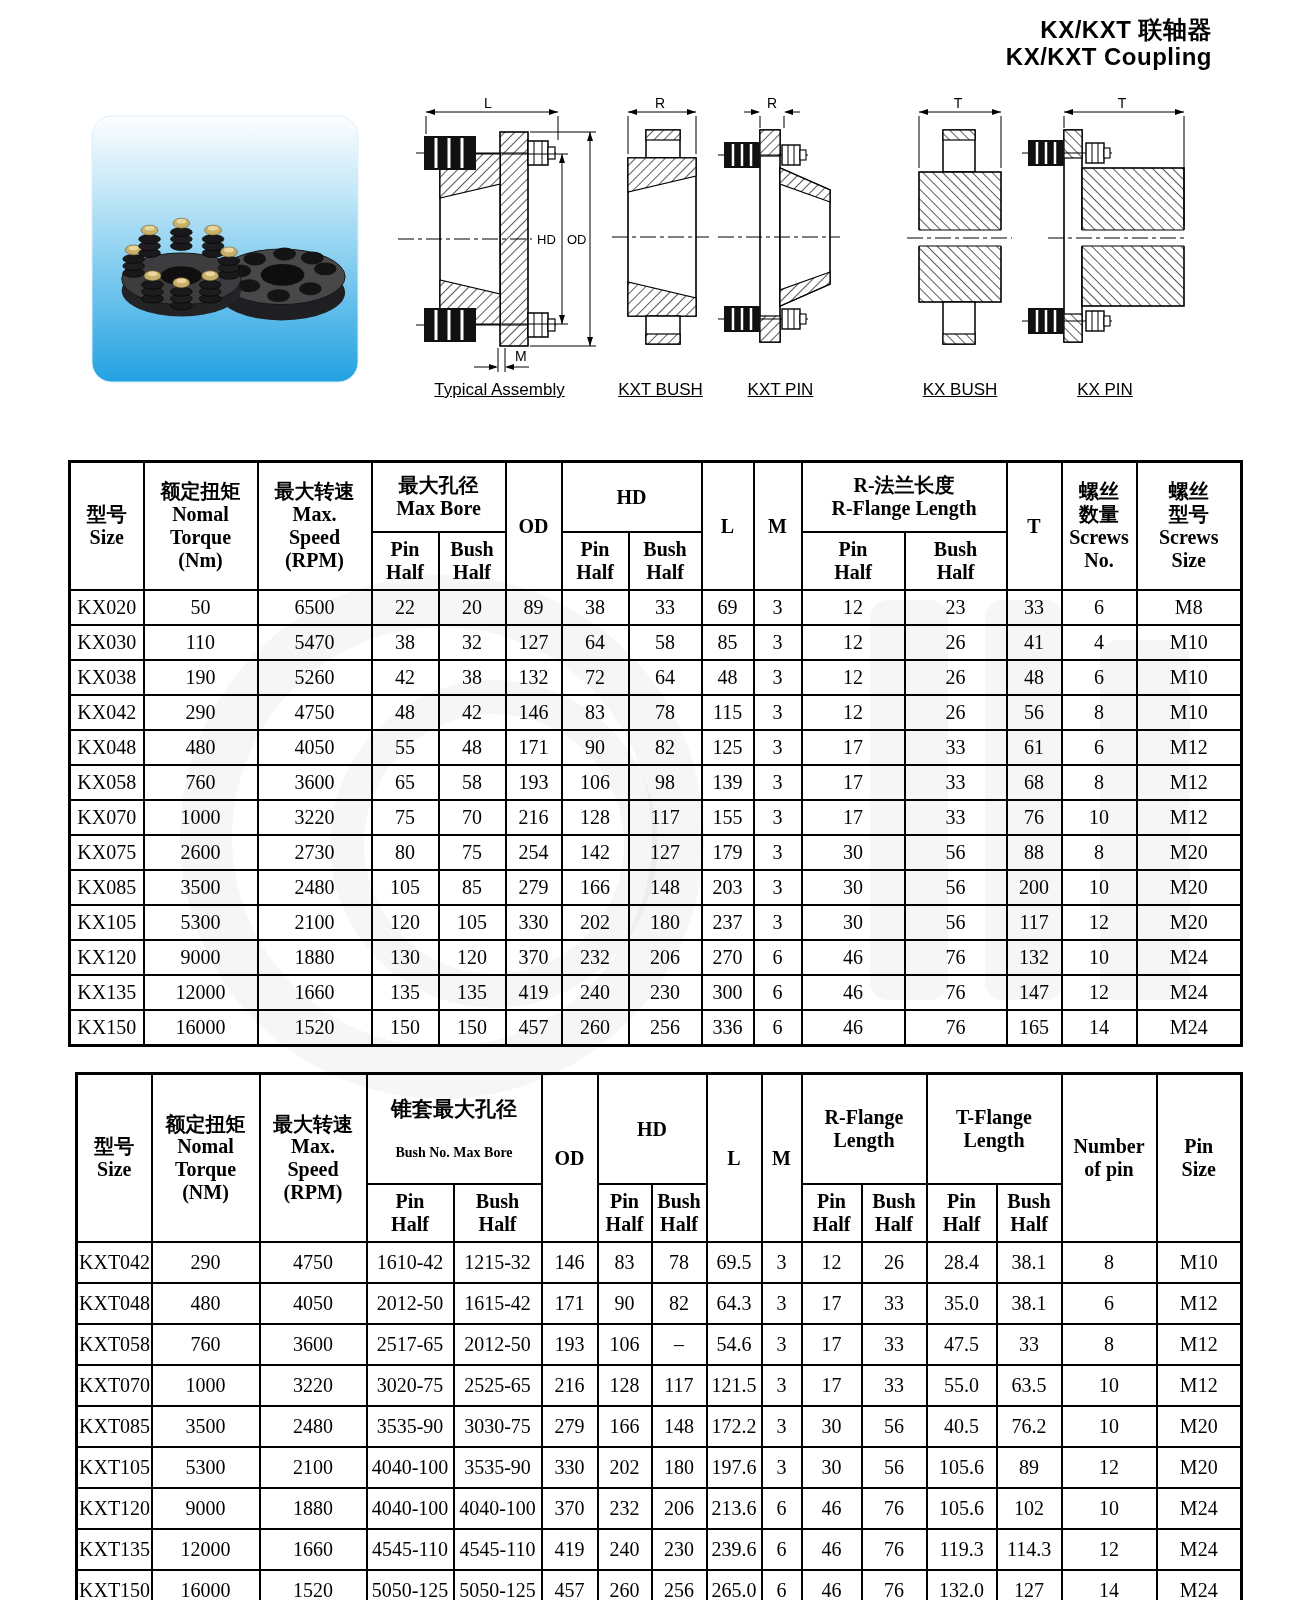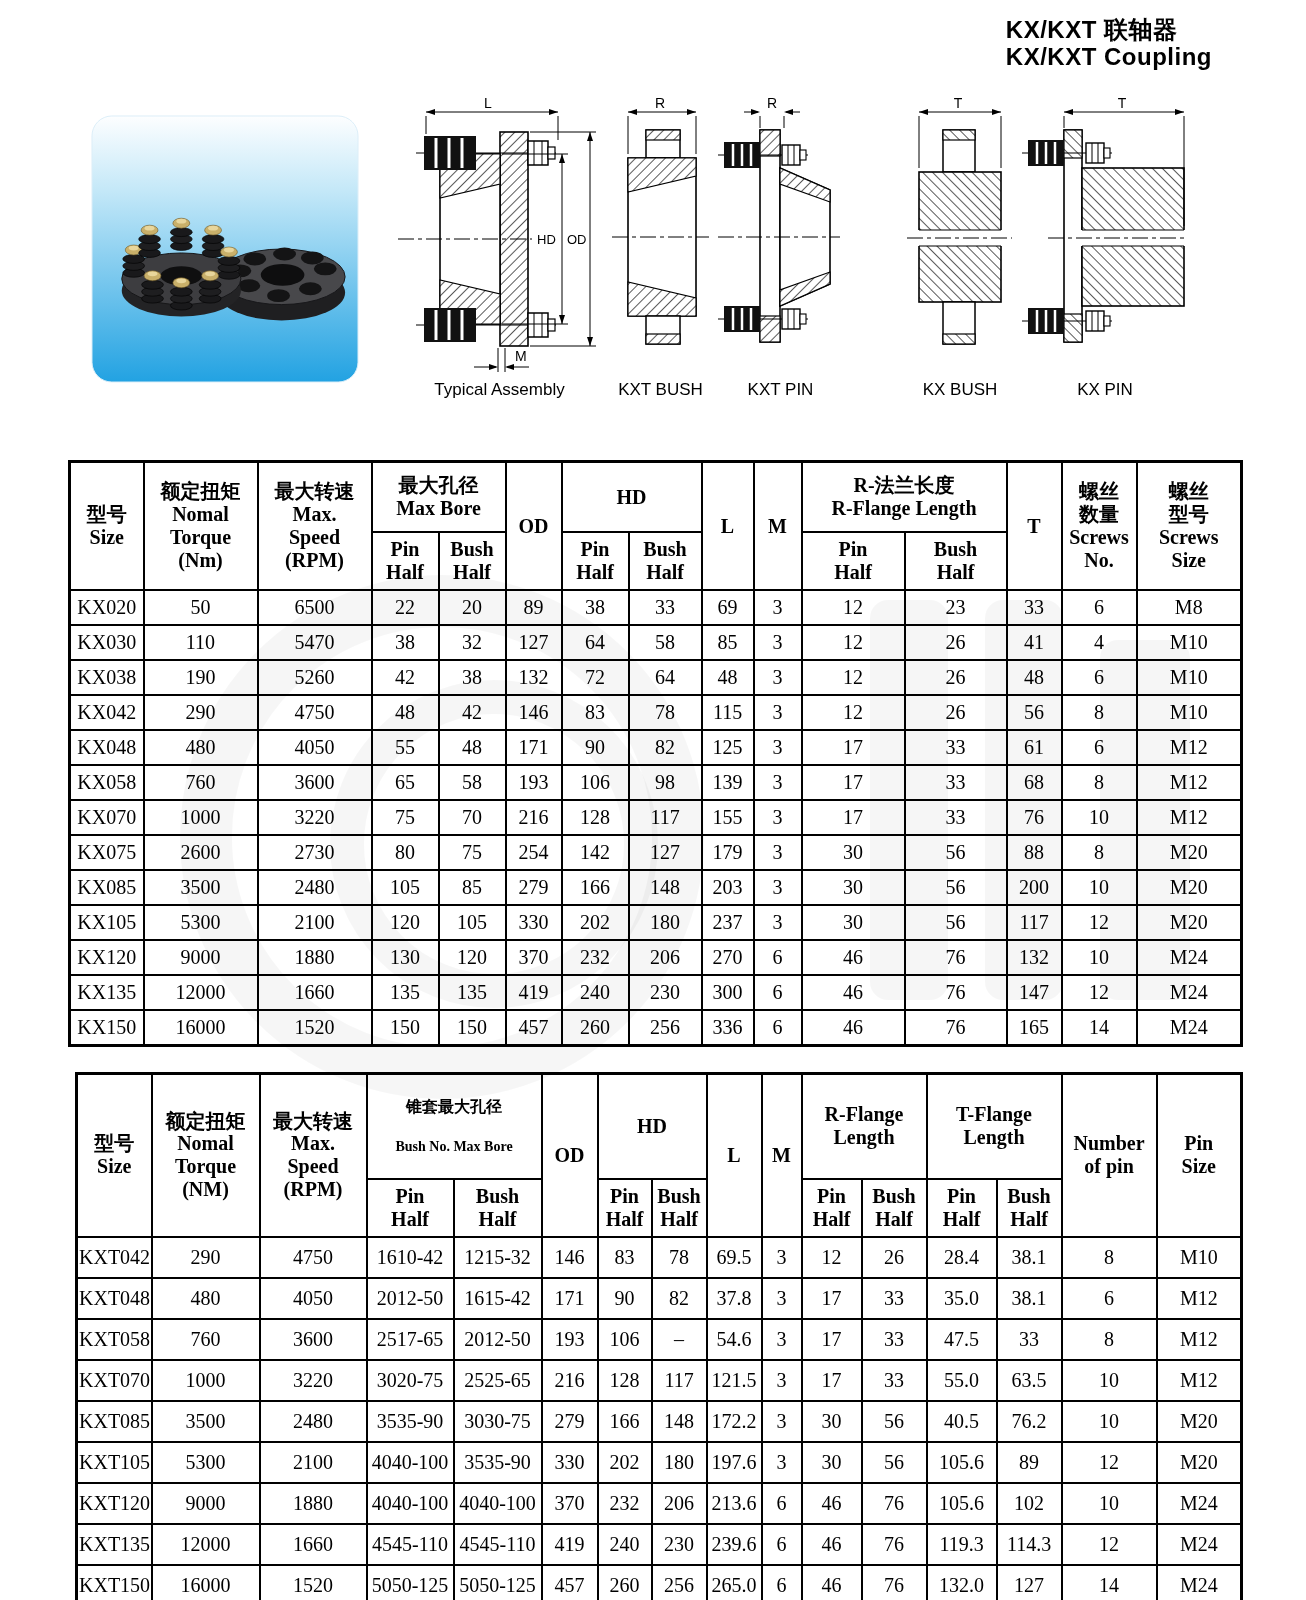--- a/index.html
+++ b/index.html
@@ -3,33 +3,33 @@
 <meta charset="utf-8">
 <style>
   html,body { margin:0; padding:0; background:#888; }
   .page {
     position:relative; width:1306px; height:1600px; margin:0 auto;
     background:#fff; color:#000; overflow:hidden;
     font-family:"Liberation Serif", serif;
   }
   
   .titles {
-    position:absolute; top:16px; right:94px; text-align:left;
+    position:absolute; top:16px; right:94px; text-align:right;
     font-family:"Liberation Sans", sans-serif; font-weight:bold;
     font-size:24px; line-height:27px; letter-spacing:0.5px;
   }
   
   .photo { position:absolute; left:90px; top:114px; width:270px; height:270px; }
   .photo svg { display:block; }
   
   figure { position:absolute; margin:0; }
   figure svg { display:block; }
   figure figcaption {
     font-family:"Liberation Sans", sans-serif; font-size:17px;
-    text-align:center; margin-top:2px; white-space:nowrap;
+    text-align:center; margin-top:2px; white-space:nowrap;text-decoration:underline;
   }
   .dimtxt { font-family:"Liberation Sans", sans-serif; font-size:14px; fill:#000; }
   .dimtxt2 { font-family:"Liberation Sans", sans-serif; font-size:13px; fill:#000; }
   
   h2.sec {
     position:absolute; margin:0; font-family:"Liberation Serif", serif;
     font-weight:bold; font-size:36px; letter-spacing:1px; word-spacing:14px;
     z-index:2;
   }
   
@@ -48,21 +48,21 @@
   }
   table.dtable { border:3px solid #000; }
   table.dtable thead th {
     font-weight:bold; font-size:20px; line-height:1.14; white-space:pre-line;
   }
   table.dtable thead tr.sub th { height:56px; }
   table.dtable thead tr.top th { height:68px; }
   table.dtable tbody td { font-size:20px; }
   table.kx  tbody td { height:33px; }
   table.kxt tbody td { height:39px; }
-  .hdr-big { display:block; font-size:16px; font-weight:bold; }
+  .hdr-big { display:block; font-size:21px; font-weight:bold; }
   .hdr-sml { display:block; font-size:14px; font-weight:bold; }
 </style>
 </head>
 <body>
 
 <div class="page">
 
   <div class="wm wm-ring" style="left:180px;top:575px;width:420px;height:420px"></div>
   <div class="wm wm-ring" style="left:330px;top:680px;width:260px;height:260px;border-width:34px"></div>
   <div class="wm wm-bar" style="left:870px;top:600px;width:78px;height:400px"></div>
@@ -730,21 +730,21 @@
         </tr>
         <tr>
           <td>KXT048</td>
           <td>480</td>
           <td>4050</td>
           <td>2012-50</td>
           <td>1615-42</td>
           <td>171</td>
           <td>90</td>
           <td>82</td>
-          <td>37.8</td>
+          <td>64.3</td>
           <td>3</td>
           <td>17</td>
           <td>33</td>
           <td>35.0</td>
           <td>38.1</td>
           <td>6</td>
           <td>M12</td>
         </tr>
         <tr>
           <td>KXT058</td>

